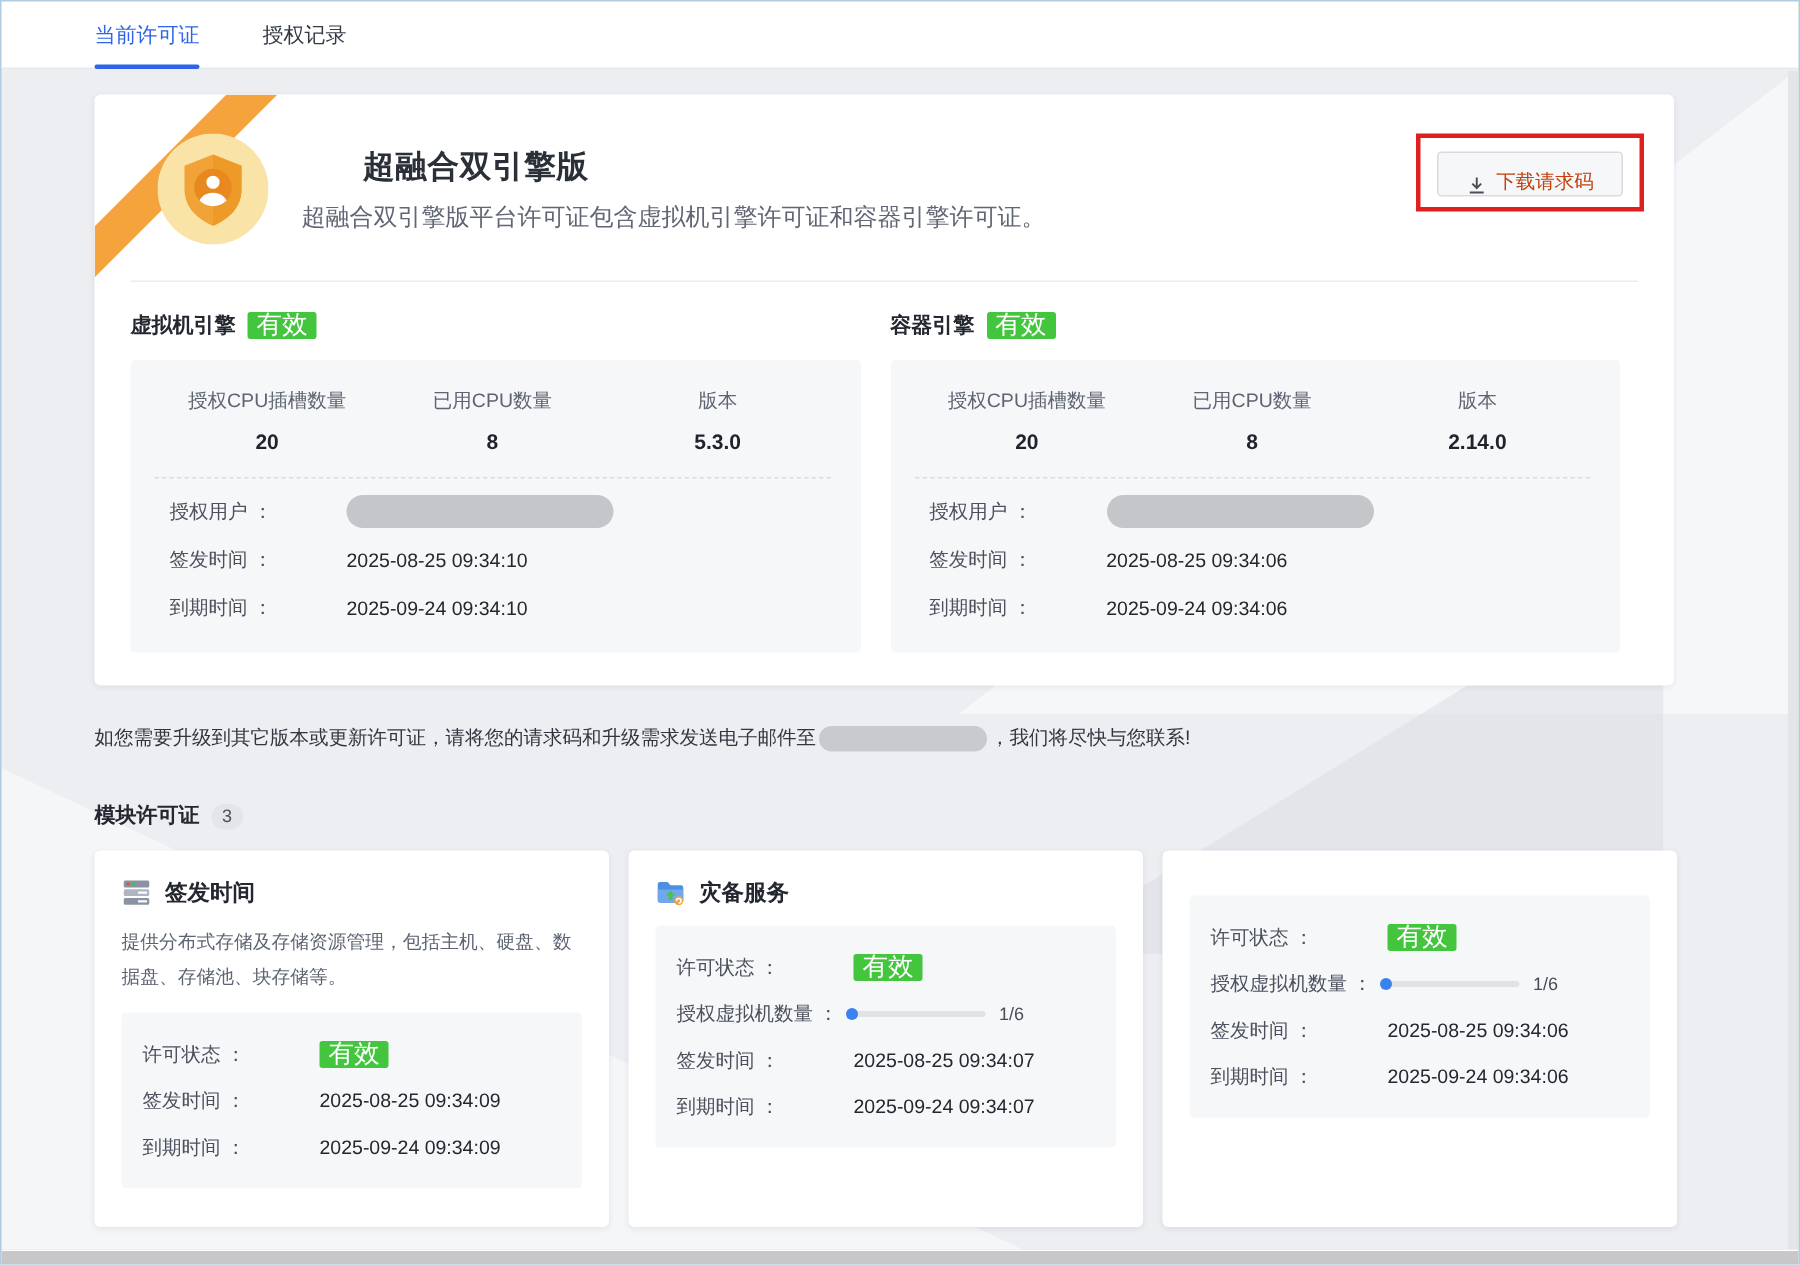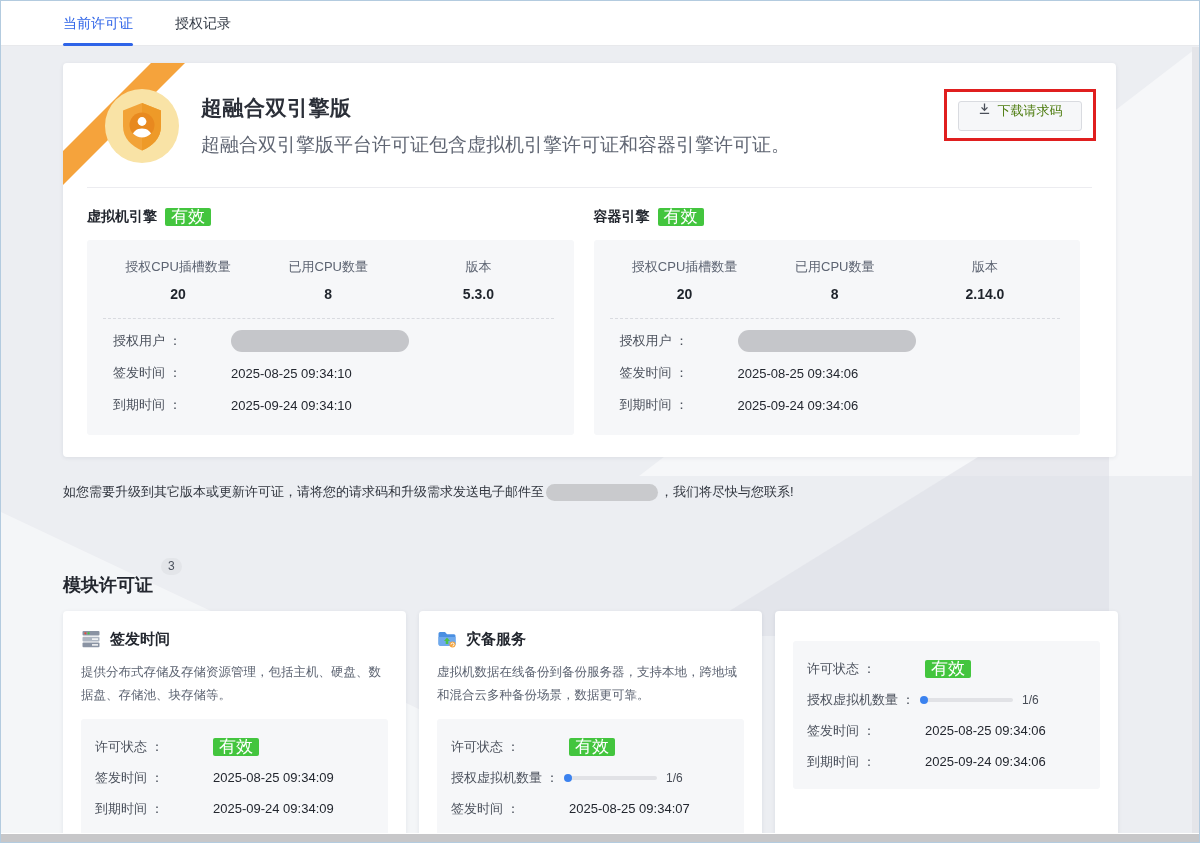--- a/index.html
+++ b/index.html
@@ -41,29 +41,29 @@
   .license-card {
     position:relative; background:#fff; border-radius:4px;
     width:1053px; box-shadow:0 1px 4px rgba(30,40,60,.08);
     overflow:hidden; padding-bottom:22px;
   }
   .ribbon { position:absolute; top:0; left:0; width:130px; height:130px;
     background:#f5a33c; clip-path:polygon(88px 0,122px 0,0 122px,0 88px); }
   .lic-header { display:flex; align-items:center; padding:26px 24px 24px 42px; position:relative; }
   .avatar { width:74px; height:74px; flex:0 0 74px; }
   .lic-head-text { margin-left:22px; }
-  .lic-title { font-size:21px; font-weight:700; color:#2b2f38; letter-spacing:.5px; }
-  .lic-sub { font-size:19px; color:#606673; margin-top:10px; }
+  .lic-title { font-size:21px; font-weight:700; color:#2b2f38; letter-spacing:.5px;margin-left:41px; }
+  .lic-sub { font-size:16px; color:#606673; margin-top:10px; }
   .dl-wrap { position:absolute; right:20px; top:26px; width:152px; height:52px; }
   .red-box { position:absolute; inset:0; border:3px solid #e01f1f; }
   .dl-btn {
     position:absolute; left:14px; top:12px; height:30px; width:124px;
     background:#f6f7f9; border:1px solid #d9dbe0; border-radius:3px;
-    display:flex; align-items:flex-start; justify-content:center; gap:7px;
-    font-size:13px; color:#4d7c0f; cursor:pointer;
+    display:flex; align-items:flex-end; justify-content:center; gap:7px;
+    font-size:13px; color:#c2410c; cursor:pointer;
   }
   .lic-divider { height:1px; background:#ececf0; margin:0 24px; }
   .engines { display:flex; gap:20px; padding:20px 36px 0 24px; }
   .engine { flex:1; }
   .engine-head { display:flex; align-items:center; gap:8px; margin-bottom:14px; }
   .engine-name { font-size:14px; font-weight:700; color:#23272f; }
   .badge-green {
     background:#43c53e; color:#fff; font-size:17px; line-height:18px;
     padding:0 6px; border-radius:2px; display:inline-block;
   }
@@ -75,21 +75,21 @@
   .dashed { border-top:1px dashed #d9dbe0; margin:16px 0 6px 0; }
   .kv { display:flex; align-items:center; height:32px; padding-left:10px; }
   .kv .k { width:118px; font-size:13px; color:#4b515c; flex:0 0 118px; }
   .kv .v { font-size:13px; color:#23272f; }
   .blur-pill { width:178px; height:22px; background:#c5c6ca; border-radius:11px; filter:blur(.4px); }
   
   .note { margin:26px 0 0 0; font-size:13px; color:#30353e; display:flex; align-items:flex-end; flex-wrap:wrap; }
   .note .blur-email { display:inline-block; width:112px; height:17px; background:#c9cacd; border-radius:9px; margin:0 2px; }
   
   .modules-head { margin-top:34px; display:flex; align-items:center; gap:8px; }
-  .modules-title { font-size:18px; font-weight:700; color:#23272f;margin-top:38px; }
+  .modules-title { font-size:14px; font-weight:700; color:#23272f; }
   .count-badge { background:#e3e5e9; color:#4b515c; font-size:12px; line-height:17px; padding:0 7px; border-radius:9px; }
   .cards { display:flex; gap:13px; margin-top:14px; }
   .mcard {
     background:#fff; border-radius:4px; width:343px; flex:0 0 343px;
     box-shadow:0 1px 4px rgba(30,40,60,.08); padding:18px 18px 26px 18px;
   }
   .mcard-head { display:flex; align-items:center; gap:9px; }
   .mcard-title { font-size:15px; font-weight:700; color:#23272f; }
   .mcard-desc { font-size:12.5px; color:#5d6472; line-height:1.8; margin-top:12px; min-height:46px; }
   .mcard-panel { background:#f6f7f9; border-radius:3px; margin-top:12px; padding:12px 14px; }
@@ -282,21 +282,20 @@
       <div class="mcard-head">
         <svg width="20" height="20" viewBox="0 0 20 20">
           <path d="M1.5 4.5 Q1.5 3 3 3 H8 L10 5.2 H17 Q18.5 5.2 18.5 6.7 V15 Q18.5 16.8 16.8 16.8 H3.2 Q1.5 16.8 1.5 15 Z" fill="#4a8fe2"></path>
           <path d="M1.5 8 H18.5 V15 Q18.5 16.8 16.8 16.8 H3.2 Q1.5 16.8 1.5 15 Z" fill="#6fa9ec"></path>
           <path d="M10 8.6 L13 12 H11.3 V15 H8.7 V12 H7 Z" fill="#4dc24a"></path>
           <circle cx="15.5" cy="15.5" r="3" fill="#f5a33c"></circle>
           <path d="M14 15.5 A1.5 1.5 0 1 1 15.5 17" fill="none" stroke="#ffffff" stroke-width="1"></path>
         </svg>
         <span class="mcard-title">灾备服务</span>
       </div>
-      <div class="mcard-desc">虚拟机数据在线备份到备份服务器，支持本地，跨地域和混合云多种备份场景，数据更可靠。</div>
       <div class="mcard-panel">
         <div class="mrow">
             <span class="mk">许可状态 ：</span>
             <span class="badge-green">有效</span>
           </div>
         <div class="mrow">
             <span class="mk">授权虚拟机数量 ：</span>
           <span class="bar-wrap">
             <span class="bar-track"><span class="bar-fill" style="width:17%"></span></span>
             <span class="bar-val">1/6</span>

